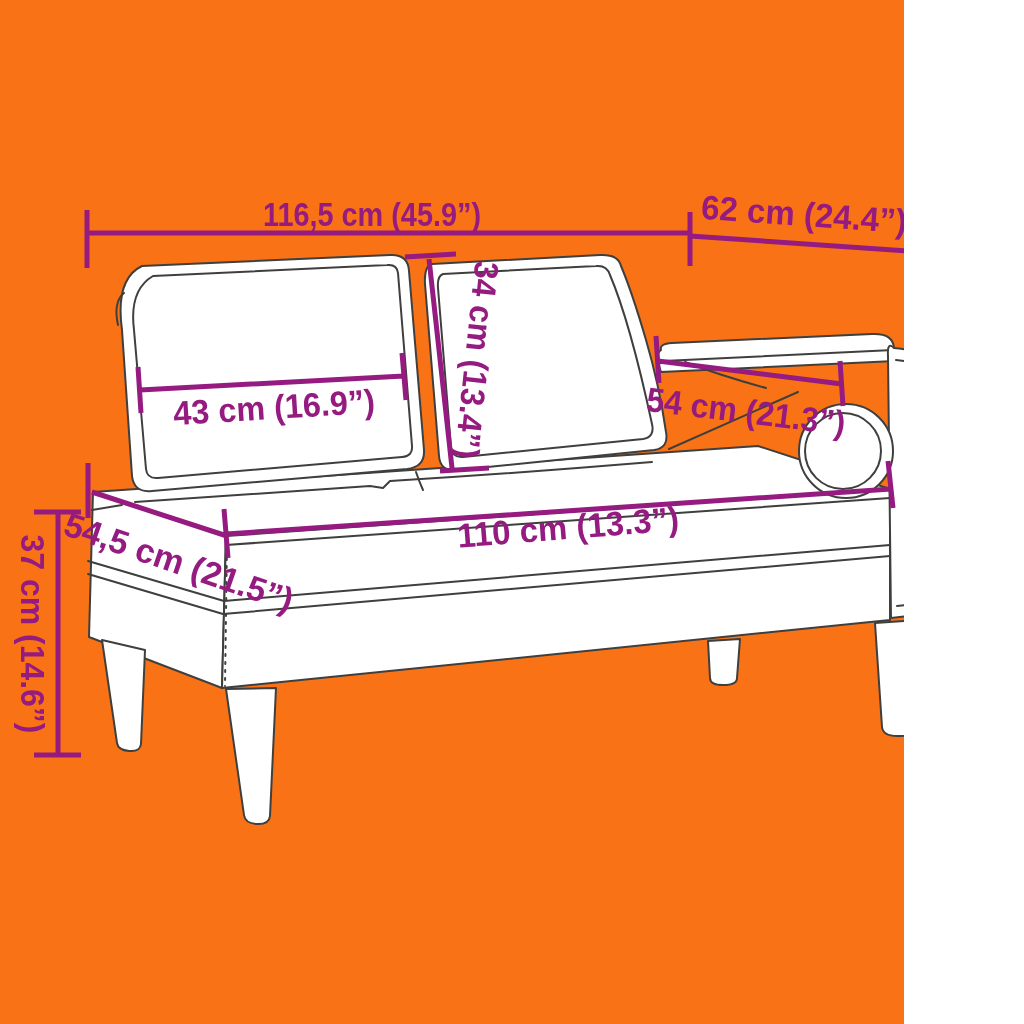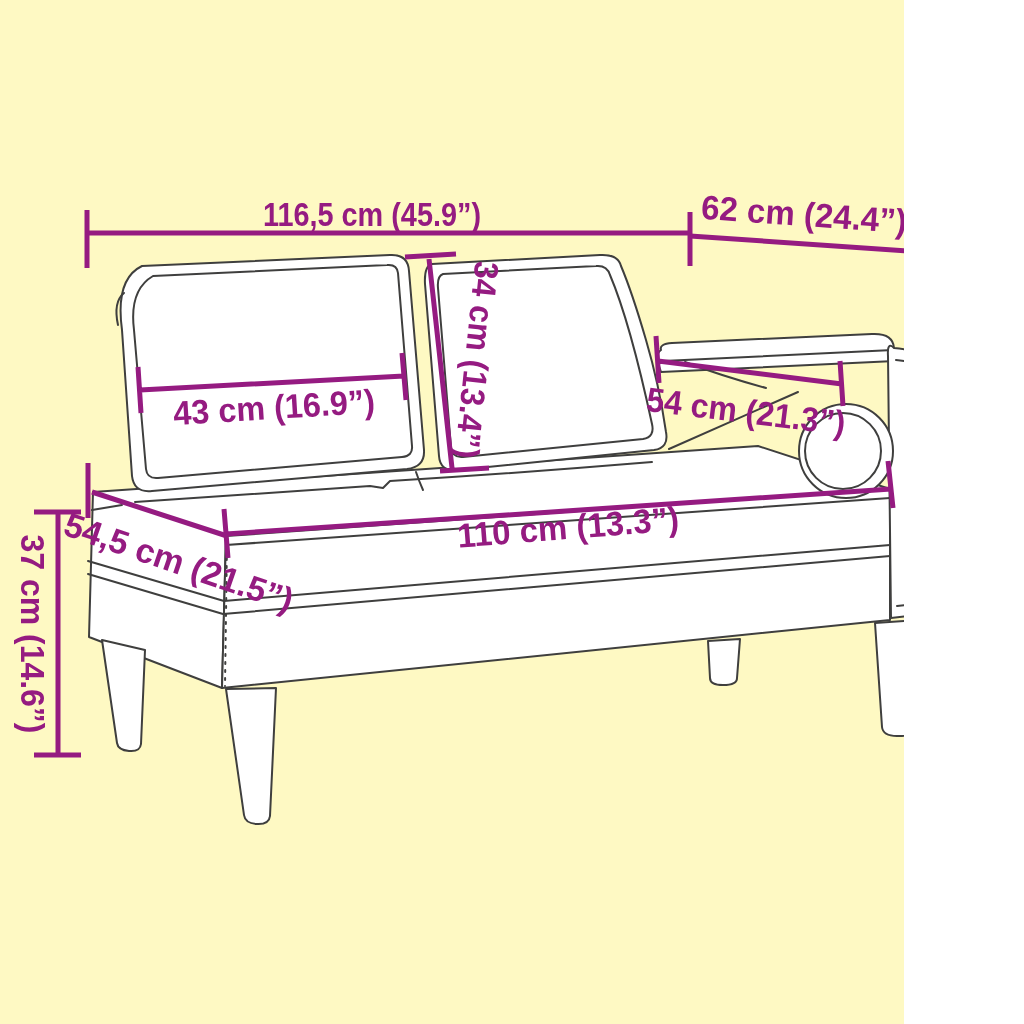--- a/index.html
+++ b/index.html
@@ -4,21 +4,21 @@
 <style>
   html, body {
     margin: 0;
     padding: 0;
     background: #ffffff;
   }
   .stage {
     position: relative;
     width: 904px;
     height: 1024px;
-    background: #fef9c3;
+    background: #f97316;
     overflow: hidden;
     text-decoration: underline;
   }
   svg.diagram {
     position: absolute;
     left: 0;
     top: 0;
     width: 1024px;
     height: 1024px;
   }

